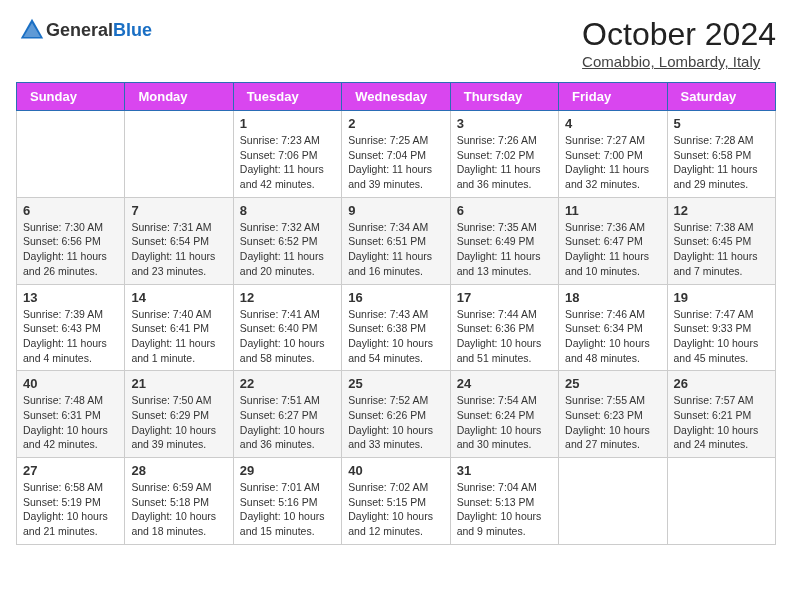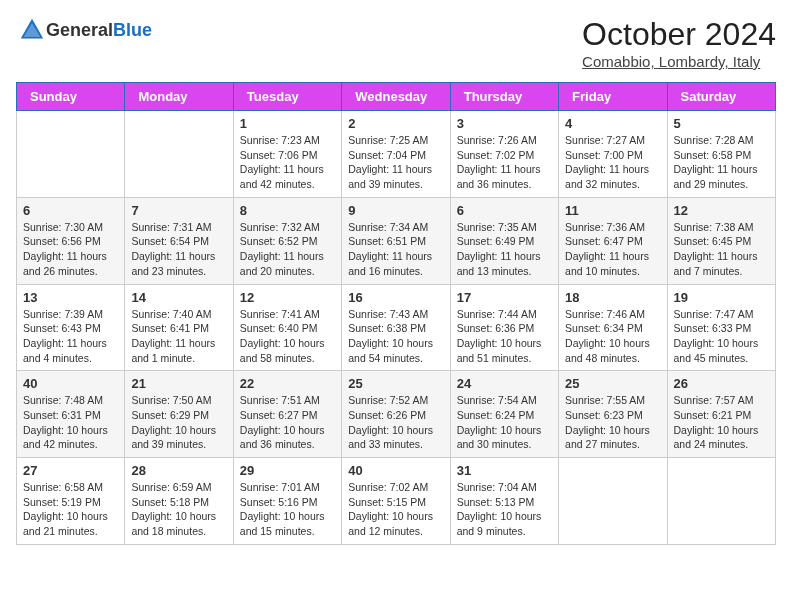--- a/index.html
+++ b/index.html
@@ -222,21 +222,21 @@
         </td>
         <td>
           <span class="day-number">18</span>
           <div class="cell-content">Sunrise: 7:46 AM
 Sunset: 6:34 PM
 Daylight: 10 hours and 48 minutes.</div>
         </td>
         <td>
           <span class="day-number">19</span>
           <div class="cell-content">Sunrise: 7:47 AM
-Sunset: 6:33 PM
+Sunset: 9:33 PM
 Daylight: 10 hours and 45 minutes.</div>
         </td>
       </tr>
       <tr>
         <td>
           <span class="day-number">40</span>
           <div class="cell-content">Sunrise: 7:48 AM
 Sunset: 6:31 PM
 Daylight: 10 hours and 42 minutes.</div>
         </td>

